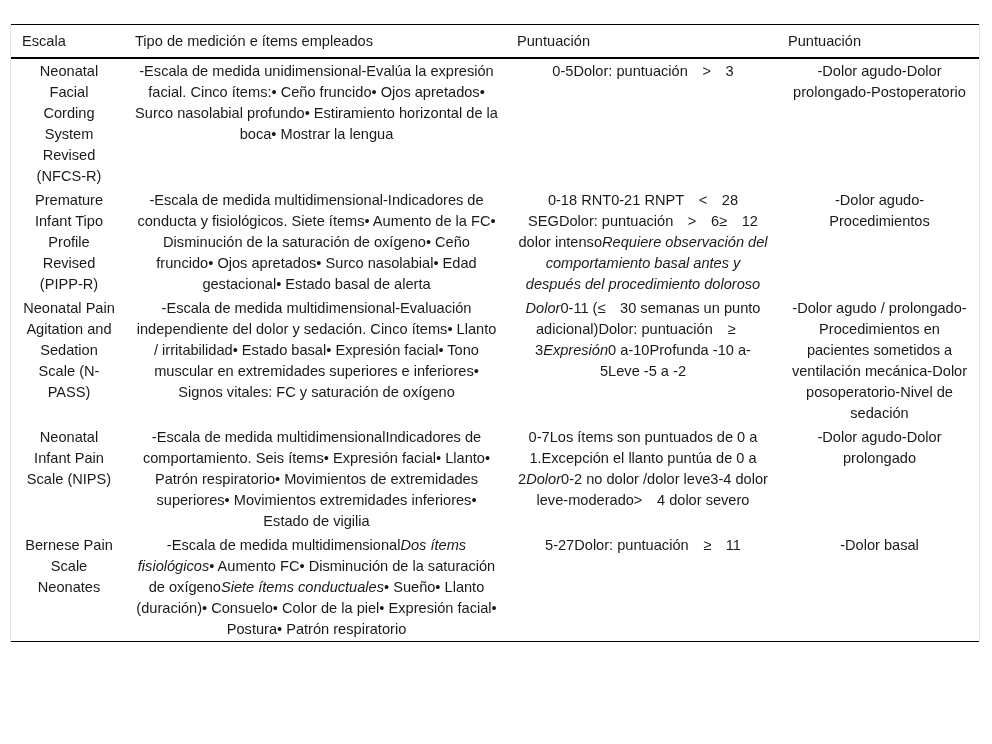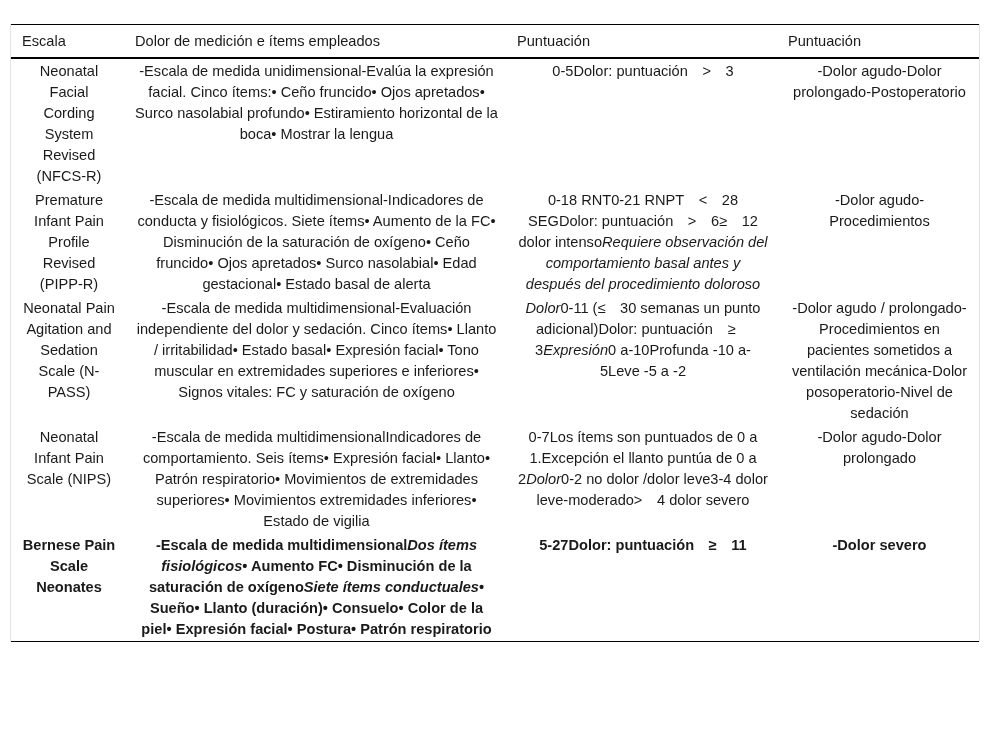--- a/index.html
+++ b/index.html
@@ -29,21 +29,20 @@
       width: 100%;
       border-collapse: collapse;
       table-layout: fixed;
     }
     thead tr {
       border-top: 1px solid #000;
       border-bottom: 2px solid #000;
     }
     tbody tr:last-child {
       border-bottom: 1px solid #000;
-      font-weight: bold;
     }
     th {
       font-weight: normal;
       text-align: left;
       vertical-align: top;
       padding: 6px 0 5px 11px;
       height: 21px;
     }
     td {
       text-align: center;
@@ -63,51 +62,51 @@
   <table>
     <colgroup>
       <col class="c1">
         <col class="c2">
         <col class="c3">
         <col class="c4">
     </colgroup>
     <thead>
       <tr>
         <th>Escala</th>
-        <th>Dolor de medición e ítems empleados</th>
+        <th>Tipo de medición e ítems empleados</th>
         <th>Puntuación</th>
         <th>Puntuación</th>
       </tr>
     </thead>
     <tbody id="tbody">
         <tr>
           <td>Neonatal Facial Cording System Revised (NFCS-R)</td>
           <td><span>-Escala de medida unidimensional-Evalúa la expresión facial. Cinco ítems:• Ceño fruncido• Ojos apretados• Surco nasolabial profundo• Estiramiento horizontal de la boca• Mostrar la lengua</span></td>
           <td><span>0-5Dolor: puntuación &gt; 3</span></td>
           <td>-Dolor agudo-Dolor prolongado-Postoperatorio</td>
         </tr>
         <tr>
-          <td>Premature Infant Pain Profile Revised (PIPP-R)</td>
+          <td>Premature Infant Tipo Profile Revised (PIPP-R)</td>
           <td><span>-Escala de medida multidimensional-Indicadores de conducta y fisiológicos. Siete ítems• Aumento de la FC• Disminución de la saturación de oxígeno• Ceño fruncido• Ojos apretados• Surco nasolabial• Edad gestacional• Estado basal de alerta</span></td>
           <td><span>0-18 RNT0-21 RNPT &lt; 28 SEGDolor: puntuación &gt; 6≥ 12 dolor intenso</span><i>Requiere observación del comportamiento basal antes y después del procedimiento doloroso</i></td>
           <td>-Dolor agudo-Procedimientos</td>
         </tr>
         <tr>
           <td>Neonatal Pain Agitation and Sedation Scale (N-PASS)</td>
           <td><span>-Escala de medida multidimensional-Evaluación independiente del dolor y sedación. Cinco ítems• Llanto / irritabilidad• Estado basal• Expresión facial• Tono muscular en extremidades superiores e inferiores• Signos vitales: FC y saturación de oxígeno</span></td>
           <td><i>Dolor</i><span>0-11 (≤ 30 semanas un punto adicional)Dolor: puntuación ≥ 3</span><i>Expresión</i><span>0 a-10Profunda -10 a-5Leve -5 a -2</span></td>
           <td>-Dolor agudo / prolongado-Procedimientos en pacientes sometidos a ventilación mecánica-Dolor posoperatorio-Nivel de sedación</td>
         </tr>
         <tr>
           <td>Neonatal Infant Pain Scale (NIPS)</td>
           <td><span>-Escala de medida multidimensionalIndicadores de comportamiento. Seis ítems• Expresión facial• Llanto• Patrón respiratorio• Movimientos de extremidades superiores• Movimientos extremidades inferiores• Estado de vigilia</span></td>
           <td><span>0-7Los ítems son puntuados de 0 a 1.Excepción el llanto puntúa de 0 a 2</span><i>Dolor</i><span>0-2 no dolor /dolor leve3-4 dolor leve-moderado&gt; 4 dolor severo</span></td>
           <td>-Dolor agudo-Dolor prolongado</td>
         </tr>
         <tr>
           <td>Bernese Pain Scale Neonates</td>
           <td><span>-Escala de medida multidimensional</span><i>Dos ítems fisiológicos</i><span>• Aumento FC• Disminución de la saturación de oxígeno</span><i>Siete ítems conductuales</i><span>• Sueño• Llanto (duración)• Consuelo• Color de la piel• Expresión facial• Postura• Patrón respiratorio</span></td>
           <td><span>5-27Dolor: puntuación ≥ 11</span></td>
-          <td>-Dolor severo</td>
+          <td>-Dolor basal</td>
         </tr>
       </tbody>
   </table>
 </div>
 
 </body></html>

